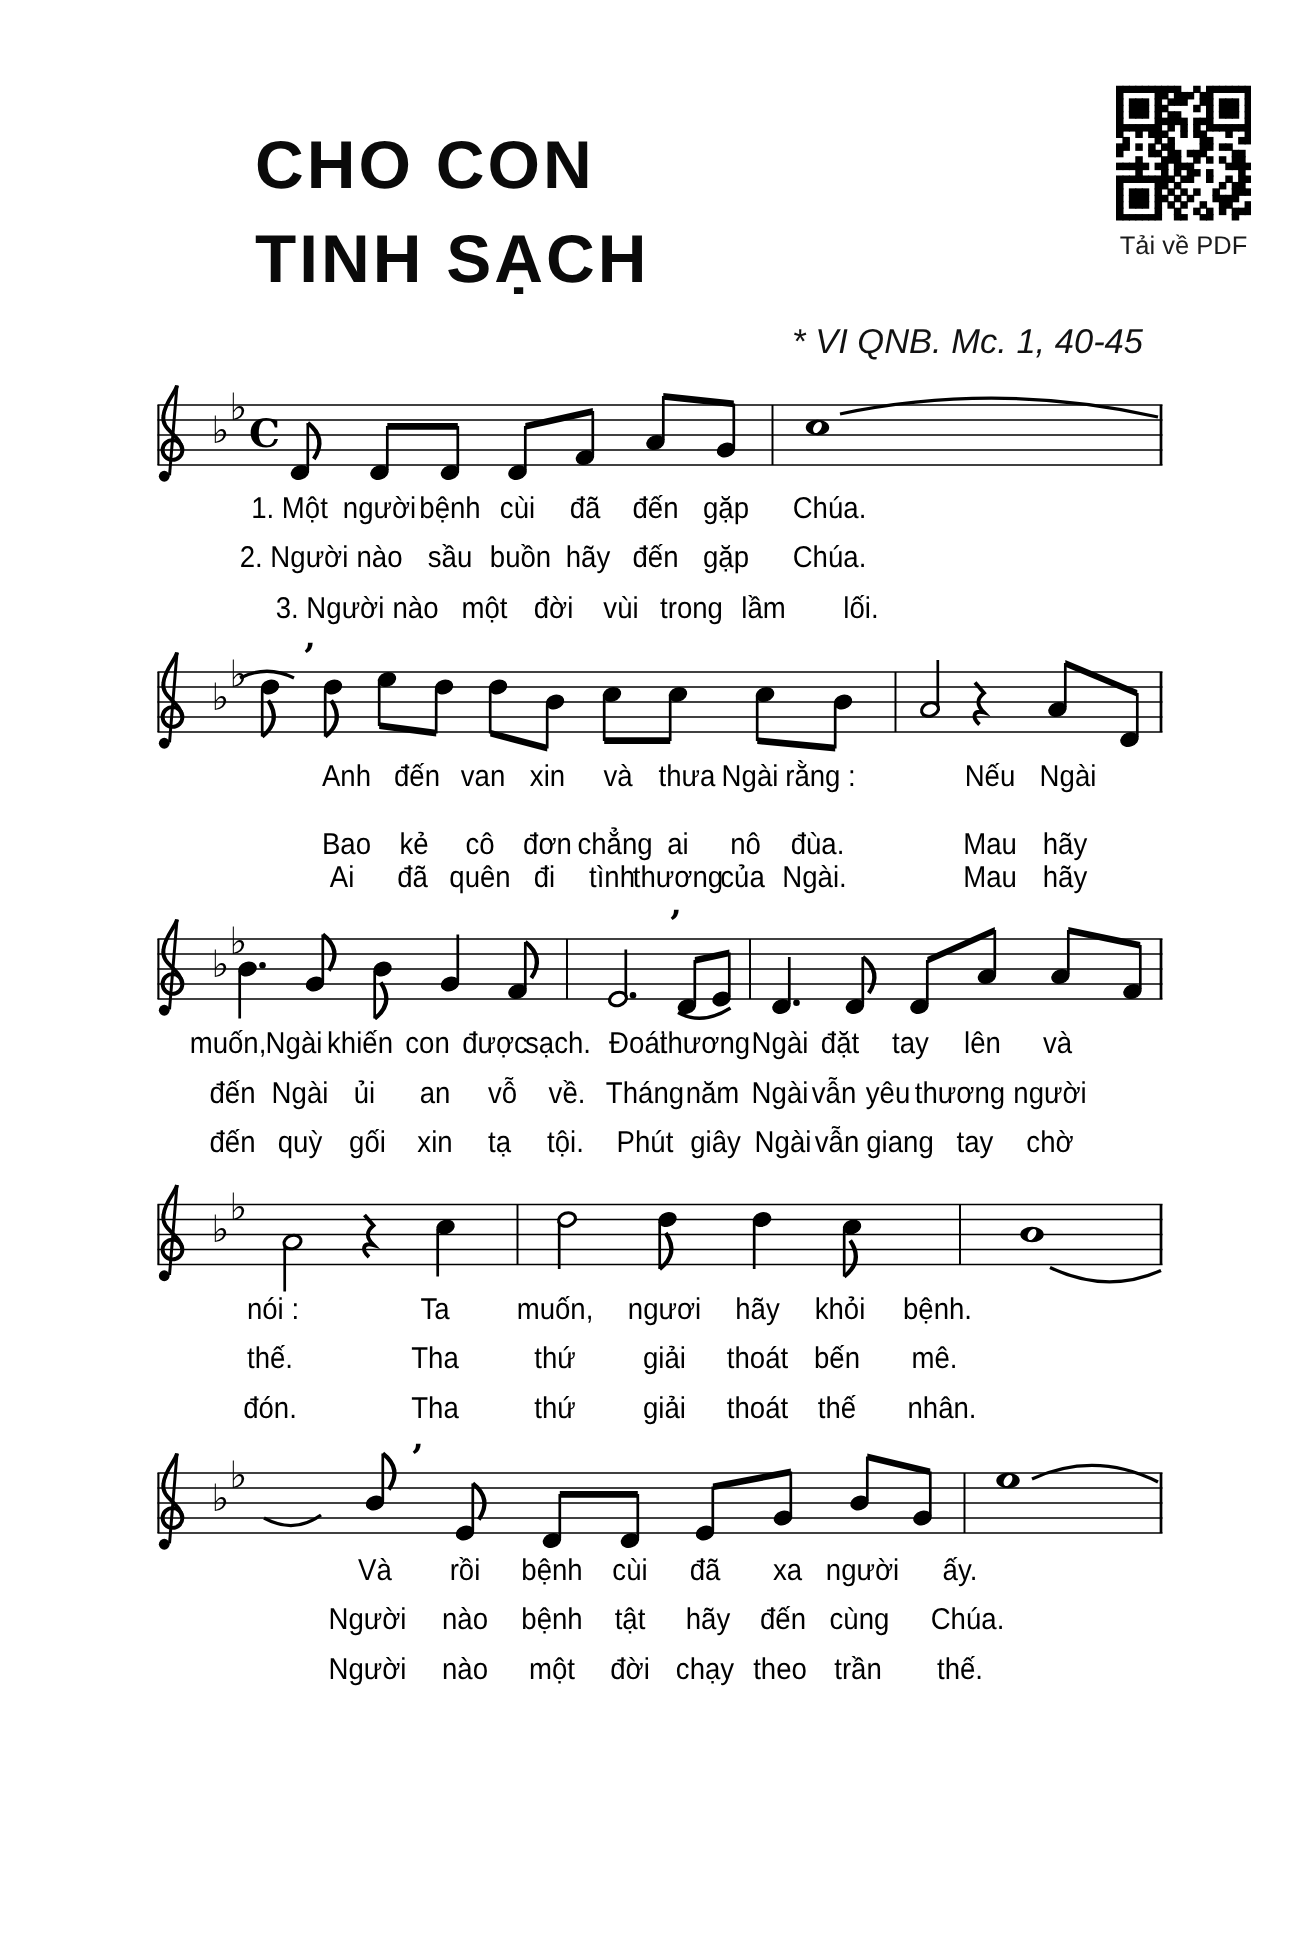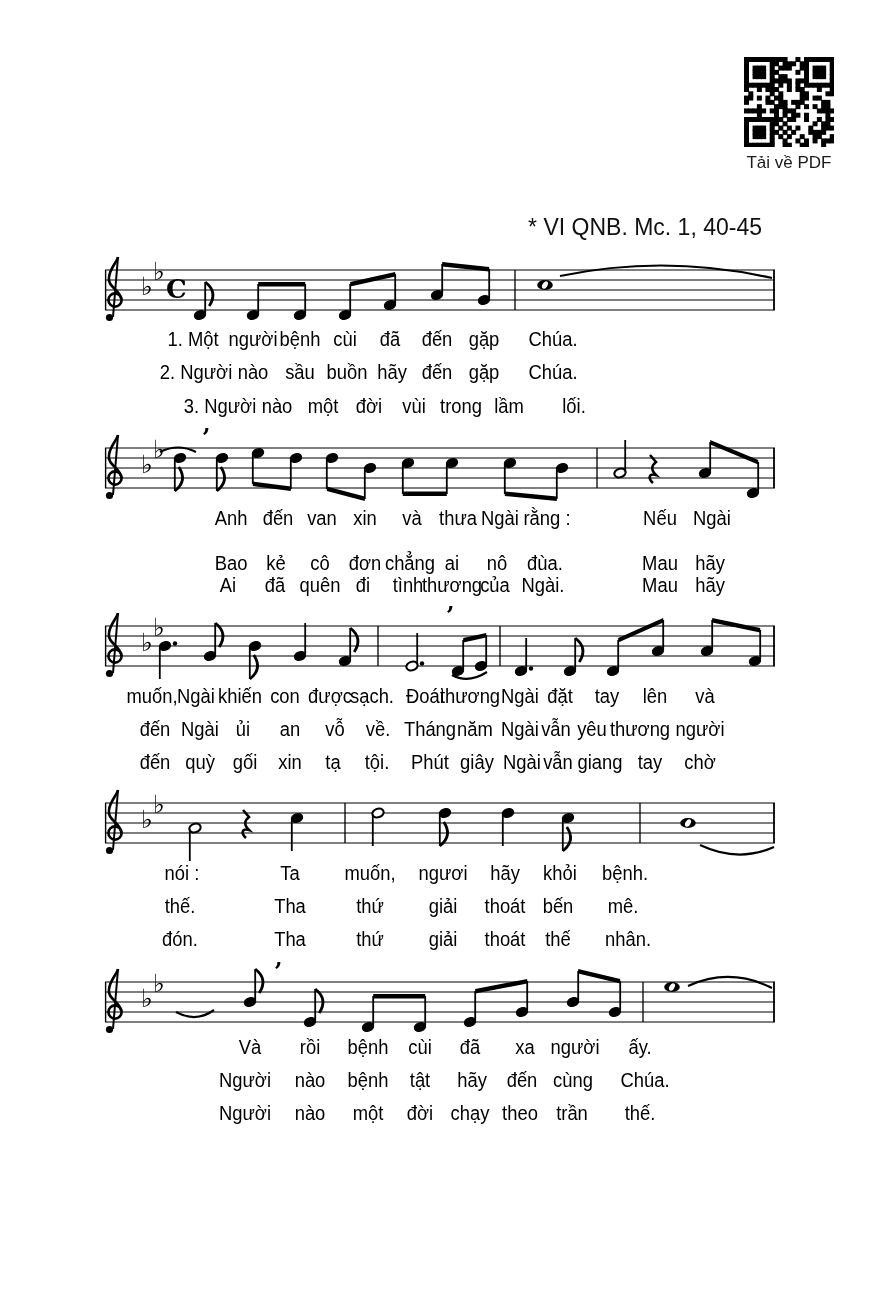--- a/index.html
+++ b/index.html
@@ -3,33 +3,35 @@
 <meta charset="utf-8">
 <style>
   html,body{margin:0;padding:0;background:#e8e8e8;}
   .page{position:relative;width:875px;height:1302px;margin:0 auto;background:#ffffff;
         font-family:"Liberation Sans",sans-serif;color:#000;overflow:hidden;}
   .title-line{position:absolute;left:170px;font-weight:bold;font-size:45px;
         letter-spacing:2px;color:#0a0a0a;white-space:nowrap;}
   #title1{top:84px;}
   #title2{top:147px;}
   .subtitle{position:absolute;left:300px;width:462px;top:214px;text-align:right;
-        font-size:23px;color:#111;white-space:nowrap;}
+        font-style:italic;font-size:23px;color:#111;white-space:nowrap;}
   .qr-wrap{position:absolute;left:728px;top:57px;width:90px;text-align:center;cursor:pointer;padding-left:16px;}
   .qr-label{font-size:17px;color:#1a1a1a;margin-top:2px;white-space:nowrap;}
   .staff-svg{position:absolute;left:0;width:875px;height:130px;}
   .lyric-line{position:absolute;left:0;width:855px;height:24px;}
   .lyric-word{position:absolute;top:0;transform:translateX(-50%) scaleX(0.92);
         transform-origin:center;font-size:20px;white-space:nowrap;color:#000;}
   .footer{position:absolute;left:57px;top:1257px;font-size:16px;color:#1c1c1c;white-space:nowrap;}
 </style>
 </head>
 <body>
 
 <div class="page">
+  <div class="title-line" id="title1">CHO CON</div>
+  <div class="title-line" id="title2">TINH SẠCH</div>
   <div class="subtitle">* VI QNB. Mc. 1, 40-45</div>
 
   <div class="qr-wrap">
     <svg id="qr" width="90" height="90">
         <rect x="0.00" y="0.00" width="5" height="5" fill="#000"></rect>
         <rect x="4.29" y="0.00" width="5" height="5" fill="#000"></rect>
         <rect x="8.57" y="0.00" width="5" height="5" fill="#000"></rect>
         <rect x="12.86" y="0.00" width="5" height="5" fill="#000"></rect>
         <rect x="17.14" y="0.00" width="5" height="5" fill="#000"></rect>
         <rect x="21.43" y="0.00" width="5" height="5" fill="#000"></rect>

